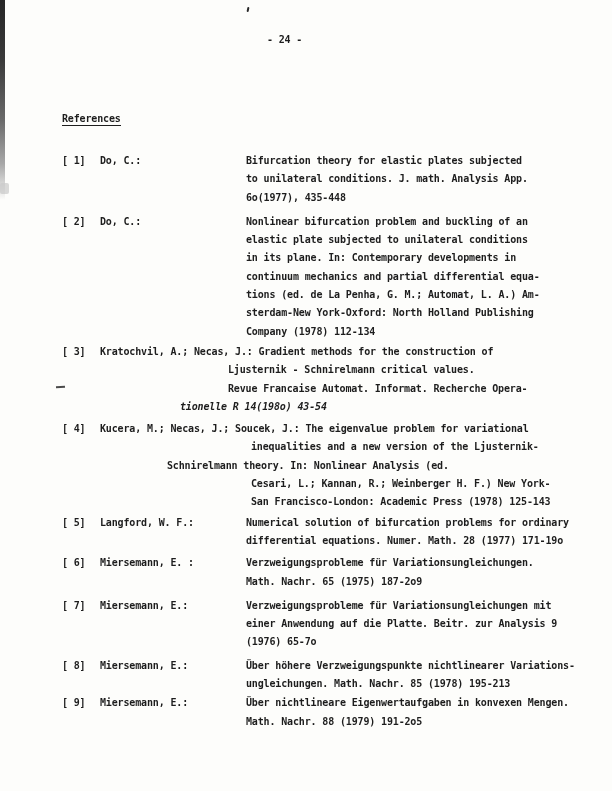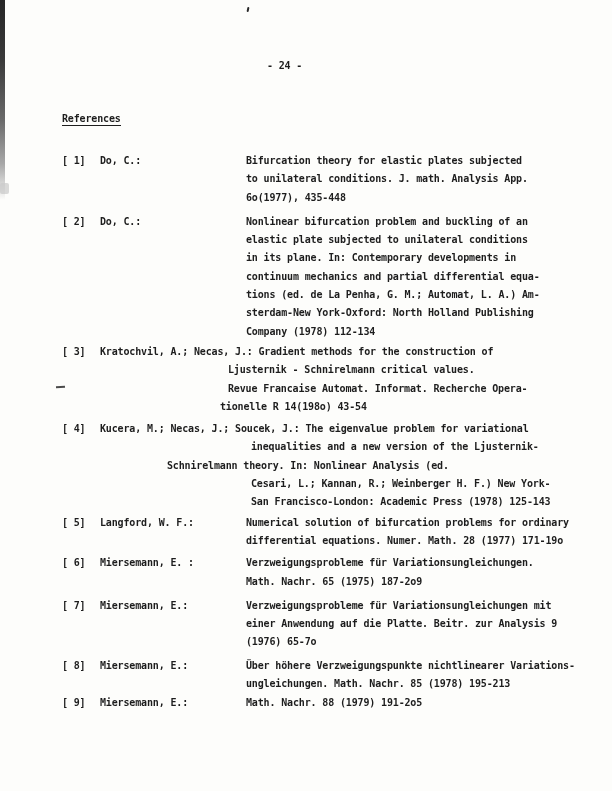--- a/index.html
+++ b/index.html
@@ -28,21 +28,21 @@
   
   .speck {
     position: absolute; left: 247px; top: 7px; width: 2px; height: 5px;
     background: #2a2a2a; transform: rotate(12deg); border-radius: 1px;
   }
   
   .margin-dash {
     position: absolute; left: 56px; top: 386px; width: 9px; height: 2px;
     background: #4a4a4a; transform: rotate(-3deg);
   }
-  .page-number { position: absolute; left: 267px; top: 60px; white-space: pre; }
+  .page-number { position: absolute; left: 267px; top: 34px; white-space: pre; }
   .heading {
     position: absolute; left: 62px; top: 113px;
     display: inline-block;
     border-bottom: 1.5px solid #1d1d1d;
     padding-bottom: 1px;
   }
   .refs { position: absolute; left: 62px; top: 152px; width: 530px; }
   .ref-entry { display: flex; align-items: flex-start; line-height: 18.3px; }
   .ref-label { width: 38px; flex: none; white-space: pre; }
   .ref-author { width: 146px; flex: none; white-space: pre; }
@@ -82,21 +82,21 @@
           <div class="ref-line">sterdam-New York-Oxford: North Holland Publishing</div>
           <div class="ref-line">Company (1978) 112-134</div>
         </div>
       </div>
       <div class="ref-entry" style="margin-bottom: 4px;">
         <div class="ref-label">[ 3]</div>
         <div class="ref-body">
           <div class="ref-line">Kratochvil, A.; Necas, J.: Gradient methods for the construction of</div>
           <div class="ref-line" style="margin-left: 128px;">Ljusternik - Schnirelmann critical values.</div>
           <div class="ref-line" style="margin-left: 128px;">Revue Francaise Automat. Informat. Recherche Opera-</div>
-          <div class="ref-line" style="margin-left: 120px;">tionelle R 14(198o) 43-54</div>
+          <div class="ref-line" style="margin-left: 80px; font-style: italic;">tionelle R 14(198o) 43-54</div>
         </div>
       </div>
       <div class="ref-entry" style="margin-bottom: 2px;">
         <div class="ref-label">[ 4]</div>
         <div class="ref-body">
           <div class="ref-line">Kucera, M.; Necas, J.; Soucek, J.: The eigenvalue problem for variational</div>
           <div class="ref-line" style="margin-left: 151px;">inequalities and a new version of the Ljusternik-</div>
           <div class="ref-line" style="margin-left: 67px;">Schnirelmann theory. In: Nonlinear Analysis (ed.</div>
           <div class="ref-line" style="margin-left: 151px;">Cesari, L.; Kannan, R.; Weinberger H. F.) New York-</div>
           <div class="ref-line" style="margin-left: 151px;">San Francisco-London: Academic Press (1978) 125-143</div>
@@ -132,17 +132,18 @@
         <div class="ref-author">Miersemann, E.:</div>
         <div class="ref-text">
           <div class="ref-line">Über höhere Verzweigungspunkte nichtlinearer Variations-</div>
           <div class="ref-line">ungleichungen. Math. Nachr. 85 (1978) 195-213</div>
         </div>
       </div>
       <div class="ref-entry" style="margin-bottom: 0px;">
         <div class="ref-label">[ 9]</div>
         <div class="ref-author">Miersemann, E.:</div>
         <div class="ref-text">
+          <div class="ref-line">Über nichtlineare Eigenwertaufgaben in konvexen Mengen.</div>
           <div class="ref-line">Math. Nachr. 88 (1979) 191-2o5</div>
         </div>
       </div>
     </div>
 </div>
 
 </body></html>

